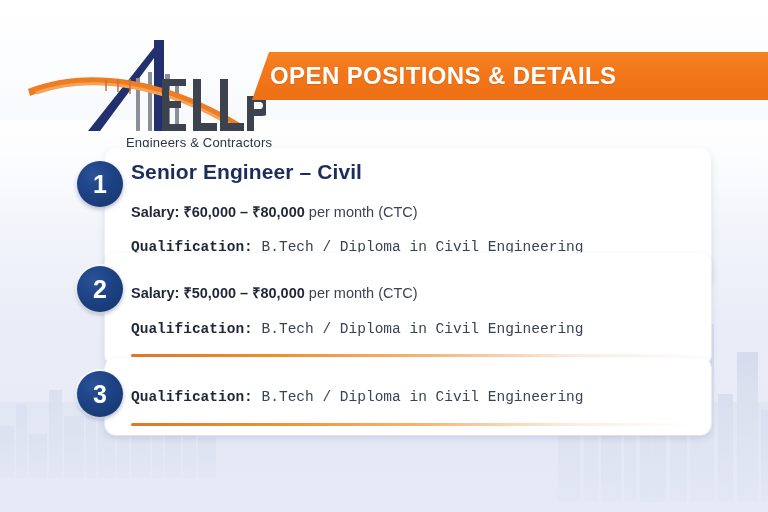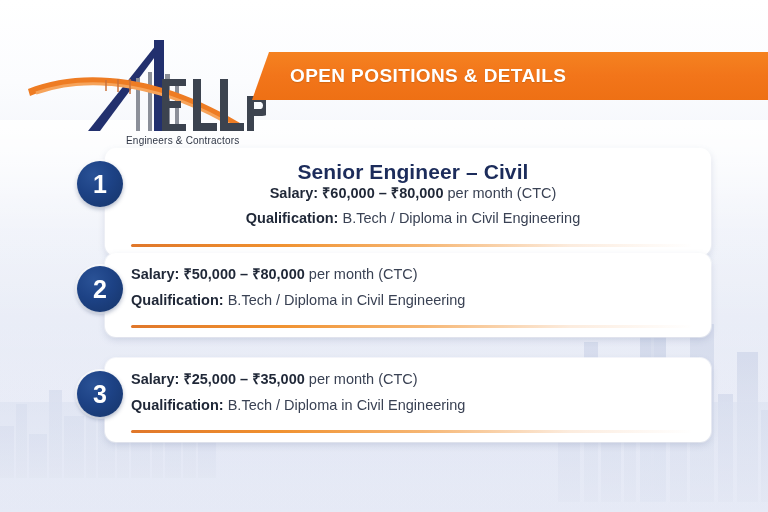--- a/index.html
+++ b/index.html
@@ -78,21 +78,21 @@
     left: 14px;
     top: 16px;
     width: 252px;
     height: 126px;
   }
   #logo svg { display: block; }
   .logo-tag {
     position: absolute;
     left: 112px;
     top: 119px;
-    font-size: 10px;
+    font-size: 13px;
     color: #2f3645;
     letter-spacing: 0.2px;
     white-space: nowrap;
   }
 
   
   #banner {
     position: absolute;
     left: 252px;
     top: 52px;
@@ -100,24 +100,24 @@
     height: 48px;
     background: linear-gradient(to bottom, #f58220 0%, #f2751a 50%, #ee7014 100%);
     -webkit-clip-path: polygon(17px 0, 100% 0, 100% 100%, 0 100%);
     clip-path: polygon(17px 0, 100% 0, 100% 100%, 0 100%);
     display: flex;
     align-items: center;
     box-shadow: 0 2px 5px rgba(120,80,30,0.18);
   }
   #banner .banner-text {
     color: #ffffff;
-    font-size: 19px;
+    font-size: 24px;
     font-weight: bold;
     letter-spacing: 0.4px;
-    margin-left: 38px;
+    margin-left: 18px;
     text-shadow: 0 1px 1px rgba(150,80,10,0.35);
     white-space: nowrap;
     text-align: right;
   }
 
   
   .card {
     position: absolute;
     left: 105px;
     width: 606px;
@@ -131,30 +131,30 @@
   }
   .job-title {
     color: #1c2c5b;
     font-size: 21px;
     font-weight: bold;
     letter-spacing: 0.1px;
     line-height: 1.12;
     white-space: nowrap;
   }
   .job-line {
-    margin-top: 1px;
+    margin-top: 20px;
     font-size: 14.5px;
     color: #2a3142;
     white-space: nowrap;
     line-height: 1.15;
   }
   .job-line .lbl { font-weight: bold; color: #1f2737; }
   .job-line .strong { font-weight: bold; color: #1f2737; }
   .job-line .soft { font-weight: normal; color: #3a4254; }
-  .qual-line { margin-top: 9px; }
+  .qual-line { margin-top: 19px; font-family: Liberation Mono, monospace; }
   .card-rule {
     height: 3px;
     margin: 9px 18px 9px 26px;
     border-radius: 2px;
     background: linear-gradient(to right, #e0772a 0%, #f0912f 26%, #f6b673 52%, rgba(246,200,160,0.35) 78%, rgba(255,255,255,0) 100%);
   }
 
   
   .badge {
     position: absolute;
@@ -253,21 +253,21 @@
     <div class="logo-tag">Engineers &amp; Contractors</div>
   </div>
 
   <div id="banner">
     <span class="banner-text">OPEN POSITIONS &amp; DETAILS</span>
   </div>
 
   <div class="badge" style="left:77px; top:161px;">
     <span>1</span>
   </div>
-  <div class="card" style="top:148px;text-align:center;">
+  <div class="card" style="top:148px;">
     <div class="card-body">
       <div class="job-title">Senior Engineer – Civil</div>
       <div class="job-line">
         <span class="lbl">Salary:</span>
         <span class="strong">₹60,000 – ₹80,000</span>
         <span class="soft">per month (CTC)</span>
       </div>
       <div class="job-line qual-line">
         <span class="lbl">Qualification:</span>
         <span class="soft">B.Tech / Diploma in Civil Engineering</span>
@@ -292,25 +292,20 @@
       </div>
     </div>
     <div class="card-rule"></div>
   </div>
 
   <div class="badge" style="left:77px; top:371px;">
     <span>3</span>
   </div>
   <div class="card" style="top:358px;">
     <div class="card-body">
-      <div class="job-line">
-        <span class="lbl">Salary:</span>
-        <span class="strong">₹25,000 – ₹35,000</span>
-        <span class="soft">per month (CTC)</span>
-      </div>
       <div class="job-line qual-line">
         <span class="lbl">Qualification:</span>
         <span class="soft">B.Tech / Diploma in Civil Engineering</span>
       </div>
     </div>
     <div class="card-rule"></div>
   </div>
 
 </div>
 

